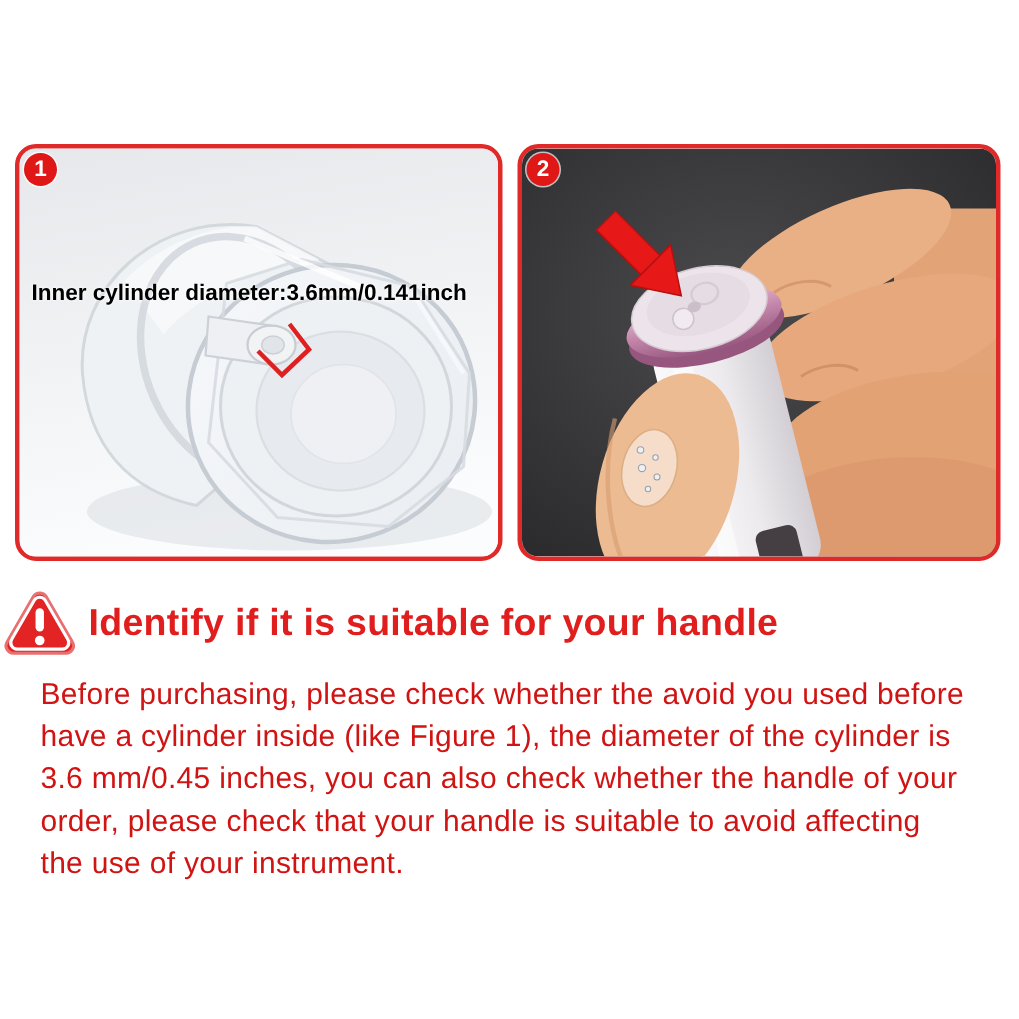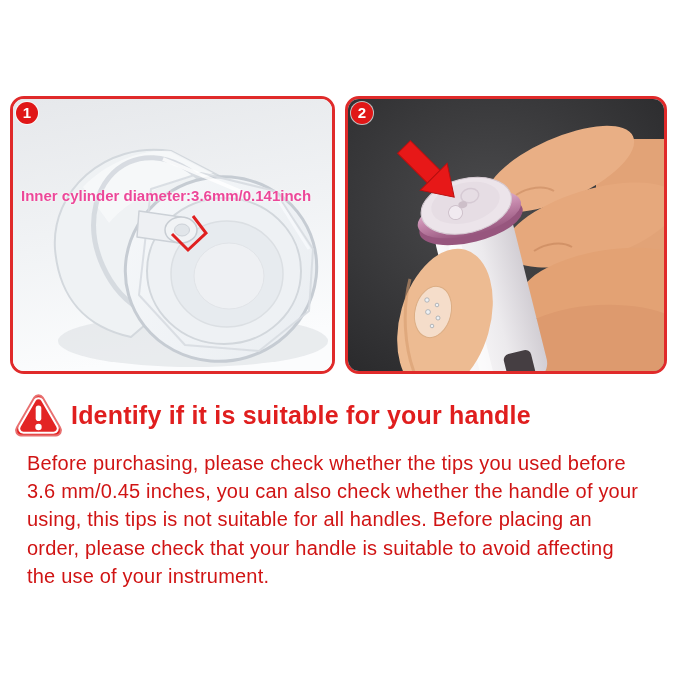--- a/index.html
+++ b/index.html
@@ -14,25 +14,25 @@
   #figure-1{left:10px;width:319px;}
   #figure-2{left:345px;width:316px;}
   .figure-box svg{display:block;width:100%;height:100%;}
   .num-badge{
     position:absolute;left:3px;top:3px;width:22px;height:22px;border-radius:50%;
     background:#e01717;color:#ffffff;font-weight:bold;font-size:15px;line-height:22px;
     text-align:center;box-shadow:0 0 0 1px rgba(255,255,255,.7);
   }
   .fig1-annotation{
     position:absolute;left:8px;top:88px;width:305px;
-    color:#ec4899;font-size:15px;font-weight:bold;white-space:nowrap;
+    color:#000000;font-size:15px;font-weight:bold;white-space:nowrap;
     text-shadow:0 0 3px rgba(255,255,255,.9), 0 0 1px rgba(255,255,255,.9);
   }
   .warn-header{
-    position:absolute;left:14px;top:391px;height:48px;display:flex;align-items:center;gap:8px;
+    position:absolute;left:2px;top:391px;height:48px;display:flex;align-items:center;gap:8px;
   }
   .warn-header h1{
     margin:0;color:#e01e1e;font-size:25px;font-weight:bold;letter-spacing:.2px;white-space:nowrap;
   }
   .warn-icon{width:49px;height:46px;flex:0 0 auto;}
   .warn-paragraph{
     position:absolute;left:27px;top:449px;width:630px;
     color:#d01414;font-size:20px;line-height:28.2px;letter-spacing:.2px;
   }
   .warn-line{white-space:nowrap;}
@@ -150,18 +150,18 @@
   <svg class="warn-icon" viewBox="0 0 49 46" aria-hidden="true">
     <path d="M20.3,5.6 a5,5 0 0 1 8.4,0 L46.2,35.8 a5,5 0 0 1 -4.2,7.7 H7 a5,5 0 0 1 -4.2,-7.7 Z" fill="#e32424" stroke="#e87070" stroke-width="2"></path>
     <path d="M20.3,5.6 a5,5 0 0 1 8.4,0 L46.2,35.8 a5,5 0 0 1 -4.2,7.7 H7 a5,5 0 0 1 -4.2,-7.7 Z" fill="none" stroke="#ffffff" stroke-width="2.4" transform="translate(24.5,24) scale(0.86) translate(-24.5,-24)"></path>
     <rect x="21.7" y="13.5" width="5.6" height="15.5" rx="2.8" fill="#ffffff"></rect>
     <circle cx="24.5" cy="35" r="3.2" fill="#ffffff"></circle>
   </svg>
   <h1>Identify if it is suitable for your handle</h1>
 </div>
 
 <div class="warn-paragraph">
-  <div class="warn-line">Before purchasing, please check whether the tips you used before</div>
+  <div class="warn-line">Before purchasing, please check whether the avoid you used before</div>
+  <div class="warn-line">have a cylinder inside (like Figure 1), the diameter of the cylinder is</div>
   <div class="warn-line">3.6 mm/0.45 inches, you can also check whether the handle of your</div>
-  <div class="warn-line">using, this tips is not suitable for all handles. Before placing an</div>
   <div class="warn-line">order, please check that your handle is suitable to avoid affecting</div>
   <div class="warn-line">the use of your instrument.</div>
 </div>
 
 </body></html>

